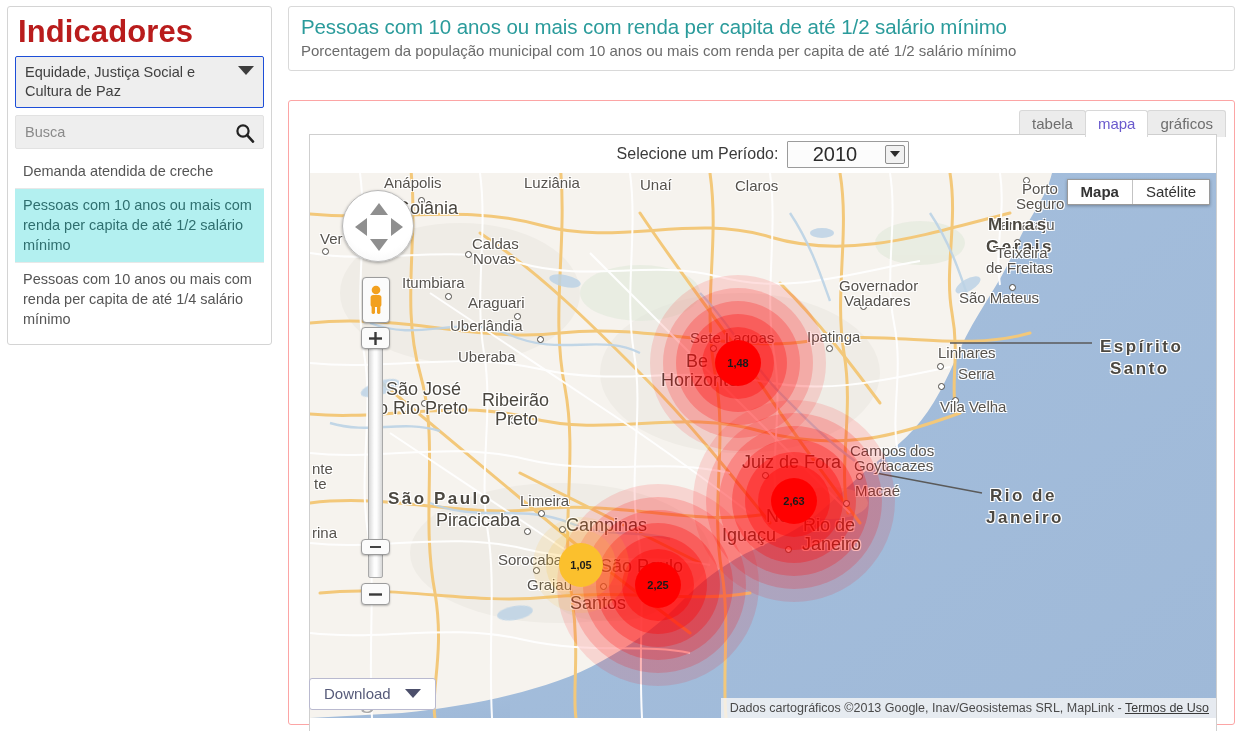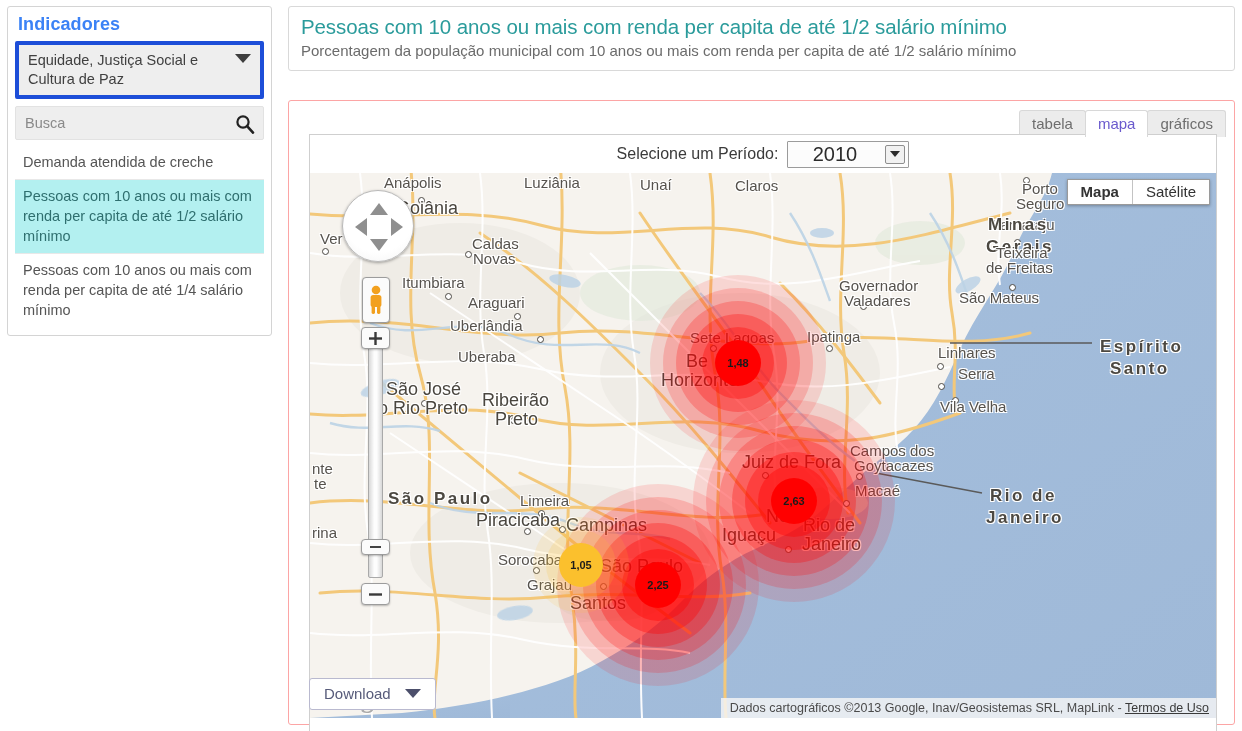--- a/index.html
+++ b/index.html
@@ -12,25 +12,25 @@
   }
   .page { position: relative; width: 1242px; height: 731px; }
 
   
   .sidebar {
     position: absolute; left: 7px; top: 6px; width: 265px;
     border: 1px solid #d4d4d4; background: #fff;
     border-radius: 3px; padding: 6px 7px 8px 7px;
   }
   .sidebar-title {
-    color: #3b82f6; font-size: 18px; font-weight: bold;
+    color: #b91c1c; font-size: 31px; font-weight: bold;
     padding: 1px 2px 6px 3px; letter-spacing: 0.1px;
   }
   .cat-select {
-    background: #eeeeee; border: 4px solid #1d4ed8;
+    background: #eeeeee; border: 1px solid #1d4ed8;
     padding: 6px 26px 6px 9px; position: relative;
     font-size: 14.5px; color: #404040; line-height: 19px;
     border-radius: 2px; min-height: 50px;
   }
   .cat-select .caret {
     position: absolute; right: 9px; top: 9px;
     width: 0; height: 0;
     border-left: 8px solid transparent;
     border-right: 8px solid transparent;
     border-top: 9px solid #3d3d3d;
@@ -450,21 +450,21 @@
             <span class="map-label lb-city" style="left: 540px; top: 270px;">Campos dos</span>
             <span class="map-label lb-city" style="left: 544px; top: 285px;">Goytacazes</span>
             <span class="map-label lb-city-big" style="left: 432px; top: 282px;">Juiz de Fora</span>
             <span class="map-label lb-state" style="left: 680px; top: 315px;">Rio de</span>
             <span class="map-label lb-state" style="left: 676px; top: 337px;">Janeiro</span>
             <span class="map-label lb-city" style="left: 2px; top: 288px;">nte</span>
             <span class="map-label lb-city" style="left: 4px; top: 303px;">te</span>
             <span class="map-label lb-city" style="left: 545px; top: 310px;">Macaé</span>
             <span class="map-label lb-state" style="left: 78px; top: 318px;">São Paulo</span>
             <span class="map-label lb-city" style="left: 210px; top: 320px;">Limeira</span>
-            <span class="map-label lb-city-big" style="left: 126px; top: 340px; margin-left: 40px;">Piracicaba</span>
+            <span class="map-label lb-city-big" style="left: 126px; top: 340px;">Piracicaba</span>
             <span class="map-label lb-city-big" style="left: 422px; top: 336px; margin-left: 34px;">Nova</span>
             <span class="map-label lb-city-big" style="left: 412px; top: 355px;">Iguaçu</span>
             <span class="map-label lb-city-big" style="left: 493px; top: 345px;">Rio de</span>
             <span class="map-label lb-city-big" style="left: 492px; top: 364px;">Janeiro</span>
             <span class="map-label lb-city-big" style="left: 256px; top: 345px;">Campinas</span>
             <span class="map-label lb-city" style="left: 2px; top: 352px;">rina</span>
             <span class="map-label lb-city" style="left: 188px; top: 379px;">Sorocaba</span>
             <span class="map-label lb-city-big" style="left: 290px; top: 386px;">São Paulo</span>
             <span class="map-label lb-city" style="left: 217px; top: 404px;">Grajaú</span>
             <span class="map-label lb-city-big" style="left: 260px; top: 423px;">Santos</span>

